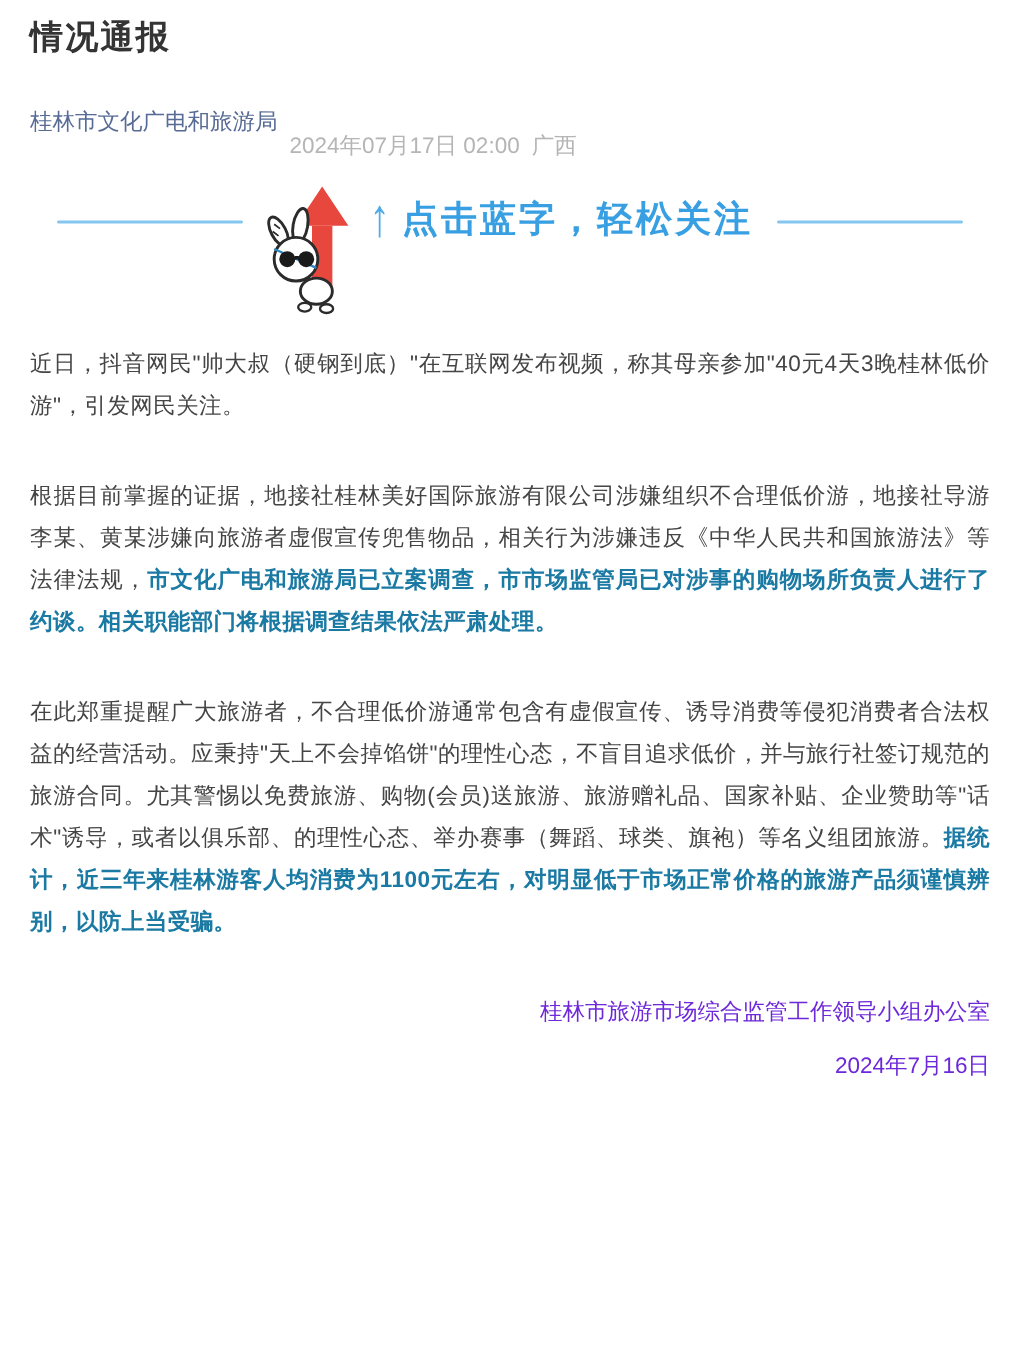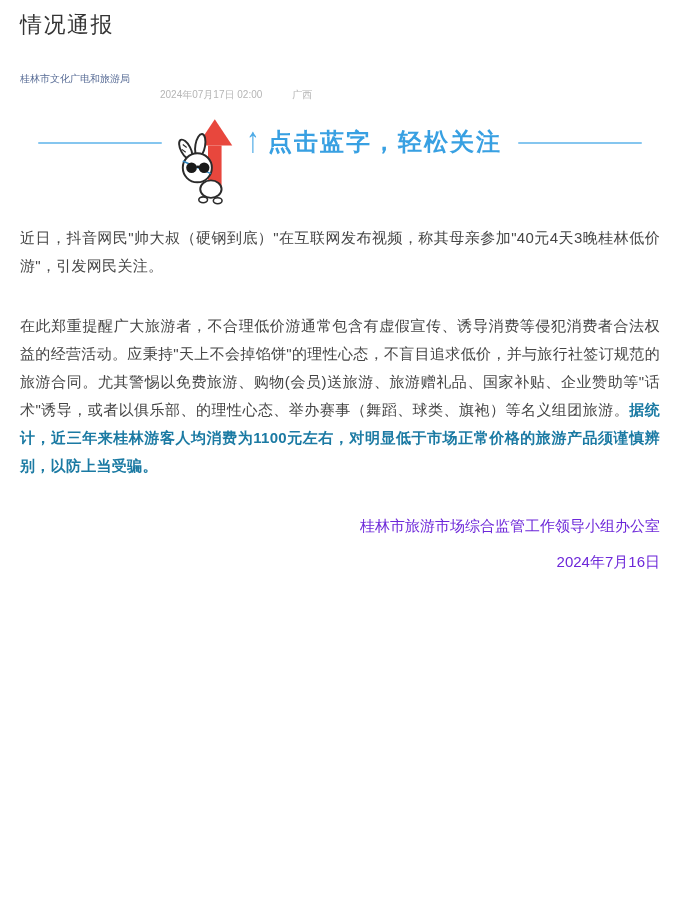--- a/index.html
+++ b/index.html
@@ -1,22 +1,22 @@
 <!DOCTYPE html>
 <html><head>
 <meta charset="utf-8">
 <style>
   html,body { margin:0; padding:0; }
   body {
     width:680px; height:899px; overflow:hidden; box-sizing:border-box;
     background:#ffffff; padding:0 20px;
     font-family:"Liberation Sans", sans-serif;
   }
-  .title { font-size:22px; font-weight:400; color:#343434; margin:10px 0 0; letter-spacing:1.5px; }
-  .byline { margin-top:16px; font-size:10px; display:flex; align-items:center; gap:30px; white-space:nowrap; }
+  .title { font-size:22px; font-weight:700; color:#343434; margin:10px 0 0; letter-spacing:1.5px; }
+  .byline { margin-top:16px; font-size:15px; display:flex; align-items:center; gap:8px; white-space:nowrap; }
   .account { color:#576b95; cursor:pointer; }
   .meta { color:#b5b5b5;margin-top:32px; }
   .banner { margin-top:14px; height:94px; display:flex; justify-content:center; align-items:flex-start; }
   .hline { height:2px; background:#85c6ef; flex:0 0 124px; margin-top:26px; border-radius:1px; }
   .rabbit { width:64px; height:90px; margin:0 4px 0 14px; flex:0 0 auto; }
   .up-glyph { color:#4fabe6; font-size:36px; line-height:1; margin:6px 4px 0 0; transform:scaleX(.75); }
   .caption { color:#38a0e2; font-size:24px; line-height:32px; font-weight:700; letter-spacing:2px; white-space:nowrap; margin:10px 16px 0 2px; }
   .content { margin-top:14px; }
   .para { font-size:15px; line-height:28px; color:#454545; text-align:justify; letter-spacing:.3px; margin:0 0 32px; }
   .hl { color:#1b7aa3; font-weight:700; }
@@ -51,19 +51,20 @@
     <circle cx="29" cy="52" r="5.5" fill="#1a1a1a"></circle>
     <line x1="21" y1="51" x2="24" y2="51" stroke="#1a1a1a" stroke-width="2.5"></line>
   </svg>
   <div class="up-glyph">↑</div>
   <div class="caption">点击蓝字，轻松关注</div>
   <div class="hline"></div>
 </div>
 
 <div class="content">
     <p class="para"><span class="plain">近日，抖音网民"帅大叔（硬钢到底）"在互联网发布视频，称其母亲参加"40元4天3晚桂林低价游"，引发网民关注。</span></p>
+    <p class="para"><span class="plain">根据目前掌握的证据，地接社桂林美好国际旅游有限公司涉嫌组织不合理低价游，地接社导游李某、黄某涉嫌向旅游者虚假宣传兜售物品，相关行为涉嫌违反《中华人民共和国旅游法》等法律法规，</span><span class="hl">市文化广电和旅游局已立案调查，市市场监管局已对涉事的购物场所负责人进行了约谈。相关职能部门将根据调查结果依法严肃处理。</span></p>
     <p class="para"><span class="plain">在此郑重提醒广大旅游者，不合理低价游通常包含有虚假宣传、诱导消费等侵犯消费者合法权益的经营活动。应秉持"天上不会掉馅饼"的理性心态，不盲目追求低价，并与旅行社签订规范的旅游合同。尤其警惕以免费旅游、购物(会员)送旅游、旅游赠礼品、国家补贴、企业赞助等"话术"诱导，或者以俱乐部、的理性心态、举办赛事（舞蹈、球类、旗袍）等名义组团旅游。</span><span class="hl">据统计，近三年来桂林游客人均消费为1100元左右，对明显低于市场正常价格的旅游产品须谨慎辨别，以防上当受骗。</span></p>
   </div>
 
 <div class="signature">
   <div class="sig-office">桂林市旅游市场综合监管工作领导小组办公室</div>
   <div class="sig-date">2024年7月16日</div>
 </div>
 
 </body></html>

